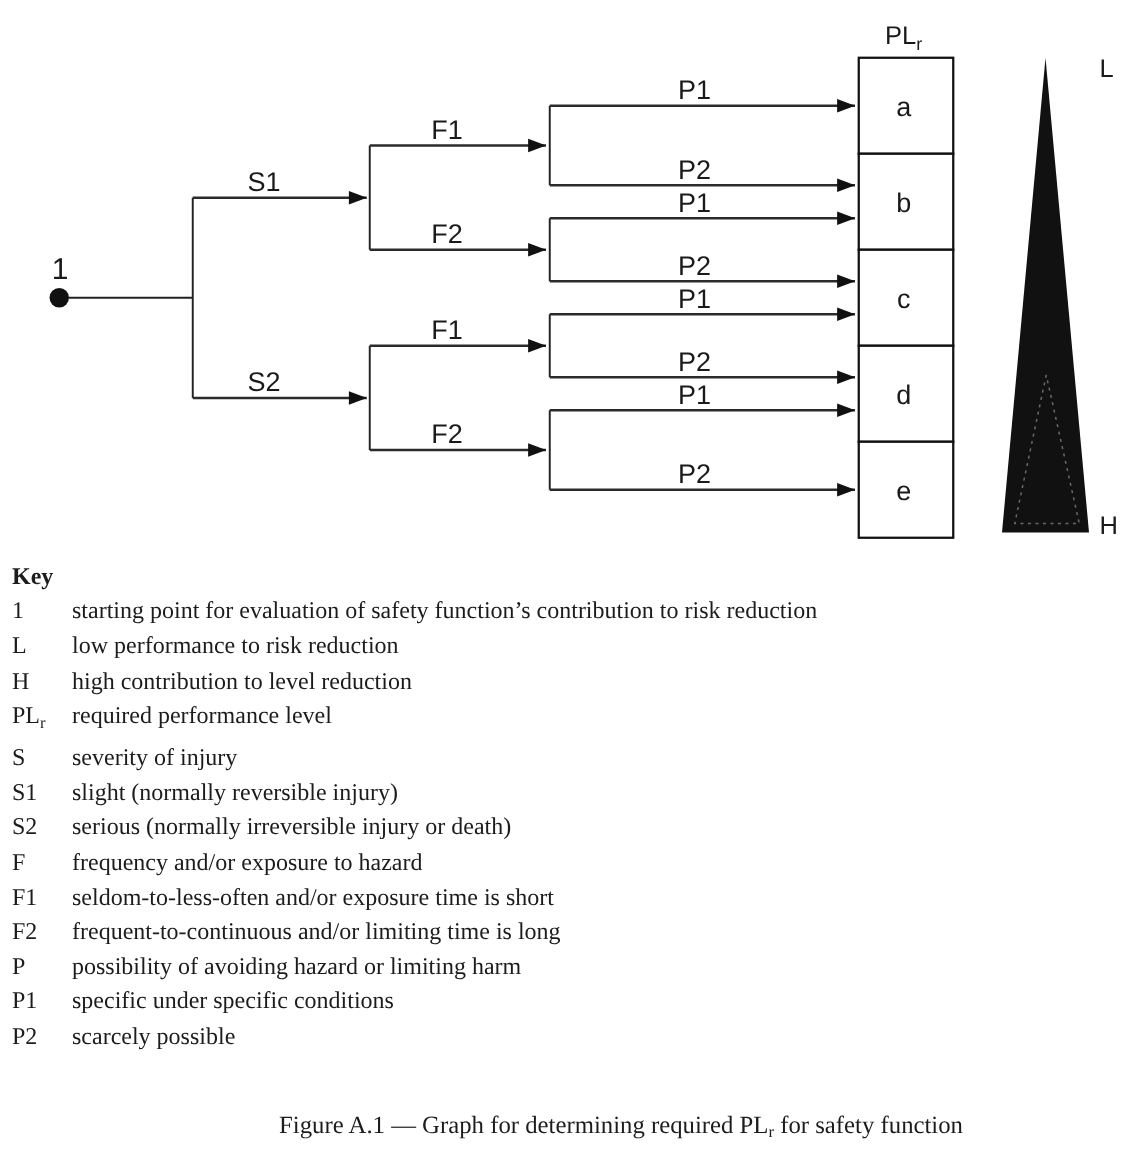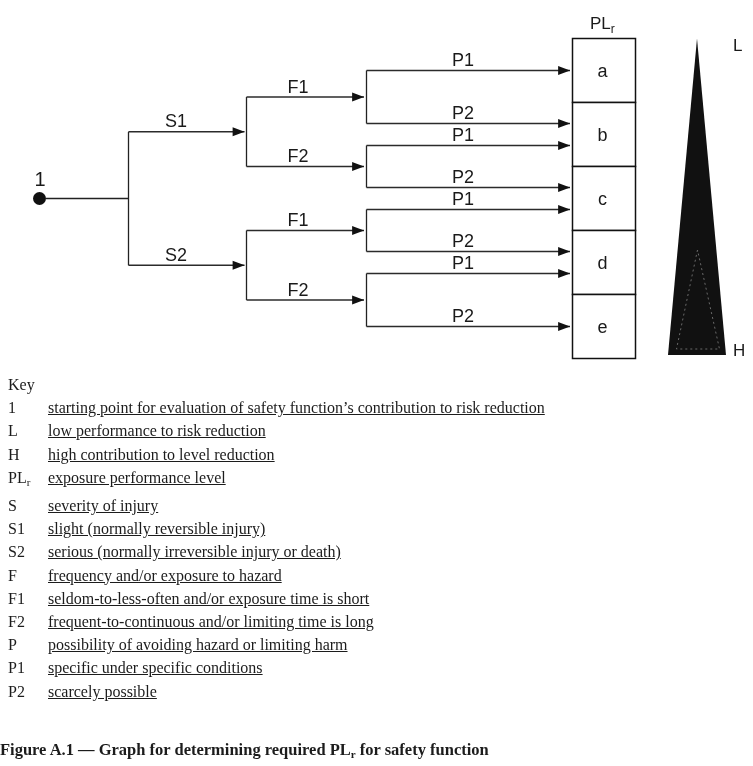--- a/index.html
+++ b/index.html
@@ -9,27 +9,27 @@
   svg text { font-family:"Liberation Sans", sans-serif; fill:#1a1a1a; }
   .lbl   { font-size:18px; }
   .lbl-box { font-size:18px; }
   .lbl-start { font-size:20px; }
   .lbl-scale { font-size:17px; }
   .lbl-plr { font-size:17px; }
   .ln { stroke:#222; stroke-width:1.3; fill:none; }
   .aln { stroke:#2b2b2b; stroke-width:1.6; fill:none; }
   .plbox { fill:#ffffff; stroke:#111; stroke-width:1.5; }
   .key { position:absolute; left:8px; top:373px; width:740px; font-size:16px; }
-  .key-heading { font-weight:normal; line-height:23.2px; }
+  .key-heading { font-weight:bold; line-height:23.2px; }
   .key-row { display:flex; line-height:23.2px; }
   .key-term { width:40px; flex:none; }
-  .key-def { flex:1;text-decoration:underline; }
+  .key-def { flex:1; }
   .subr { font-size:11px; vertical-align:-3px; }
-  .caption { position:absolute; left:0; top:740px; width:642px; text-align:left;
-             font-weight:bold; font-size:16.5px; }
+  .caption { position:absolute; left:0; top:740px; width:642px; text-align:right;
+             font-weight:normal; font-size:16.5px; }
 </style>
 </head>
 <body>
 
 <div class="page">
 
   <svg width="753" height="372" viewBox="0 0 753 372">
     <defs>
       <marker id="arrowhead" markerWidth="13" markerHeight="10" refX="12.4" refY="5" orient="auto" markerUnits="userSpaceOnUse">
         <path d="M0.5,0.5 L12.5,5 L0.5,9.5 Z" fill="#111"></path>
@@ -107,21 +107,21 @@
     <div class="key-row">
       <span class="key-term">L</span>
       <span class="key-def">low performance to risk reduction</span>
     </div>
     <div class="key-row">
       <span class="key-term">H</span>
       <span class="key-def">high contribution to level reduction</span>
     </div>
     <div class="key-row">
       <span class="key-term"><span>PL</span><span class="subr">r</span></span>
-      <span class="key-def">exposure performance level</span>
+      <span class="key-def">required performance level</span>
     </div>
 
 
     <div class="key-row">
       <span class="key-term">S</span>
       <span class="key-def">severity of injury</span>
     </div>
     <div class="key-row">
       <span class="key-term">S1</span>
       <span class="key-def">slight (normally reversible injury)</span>

